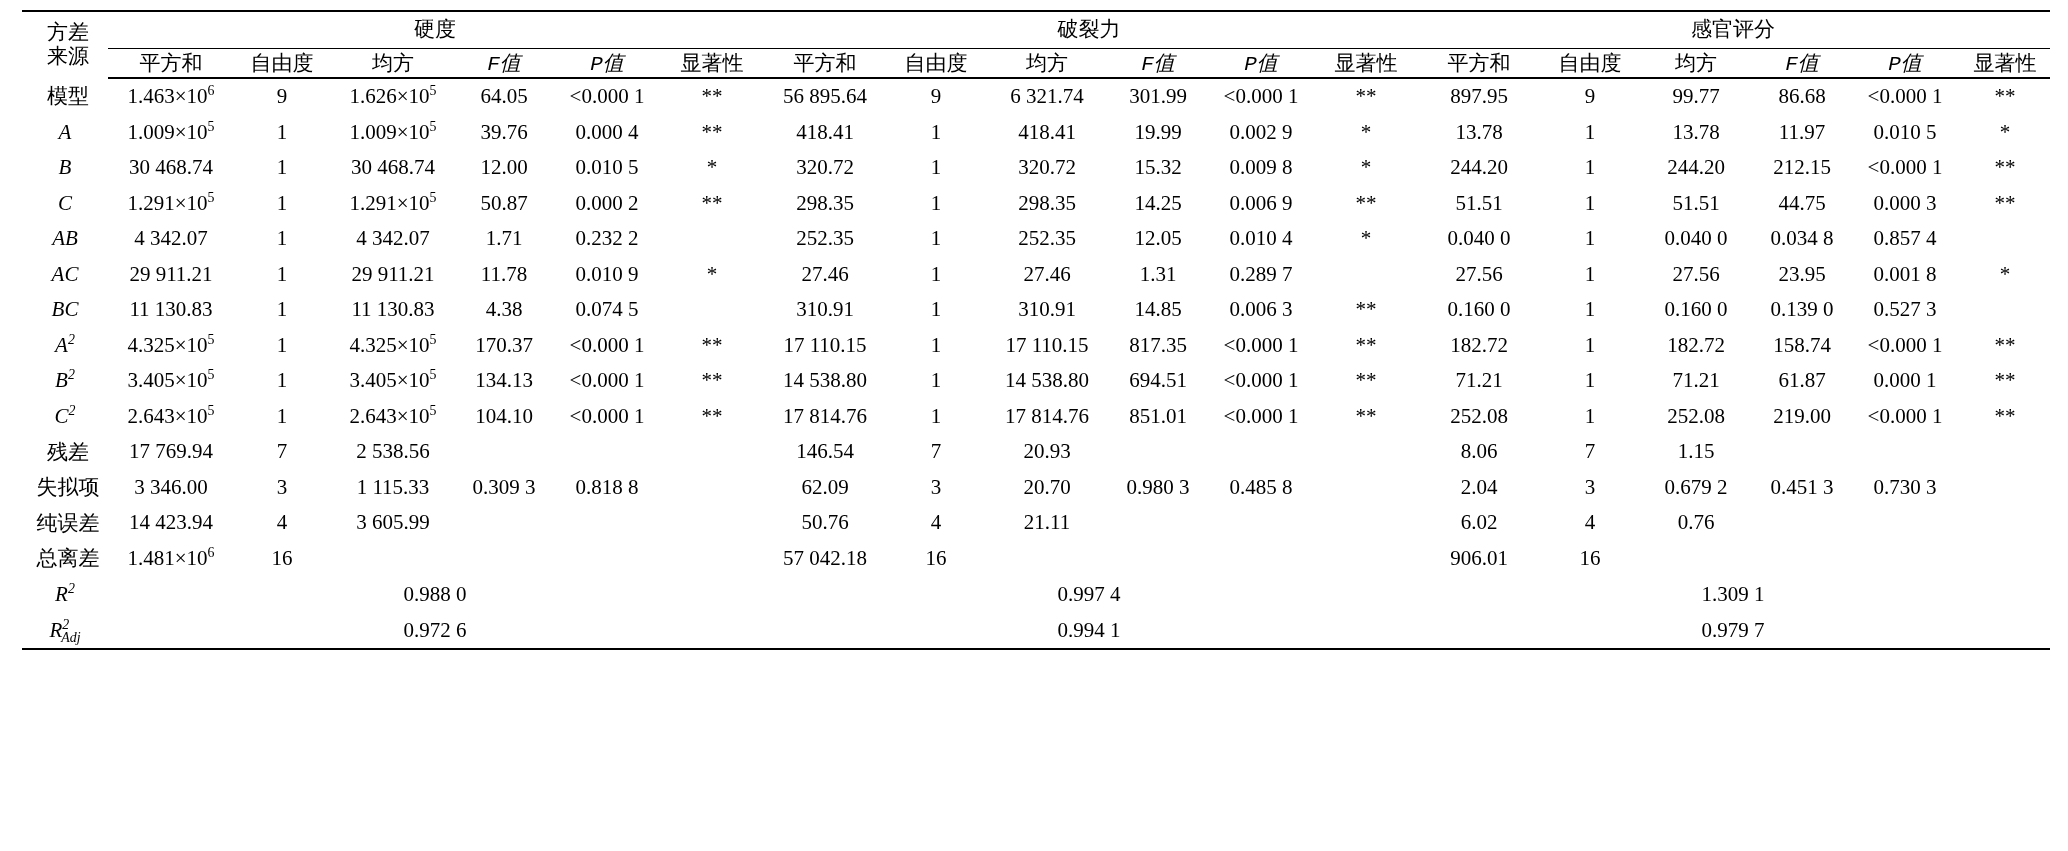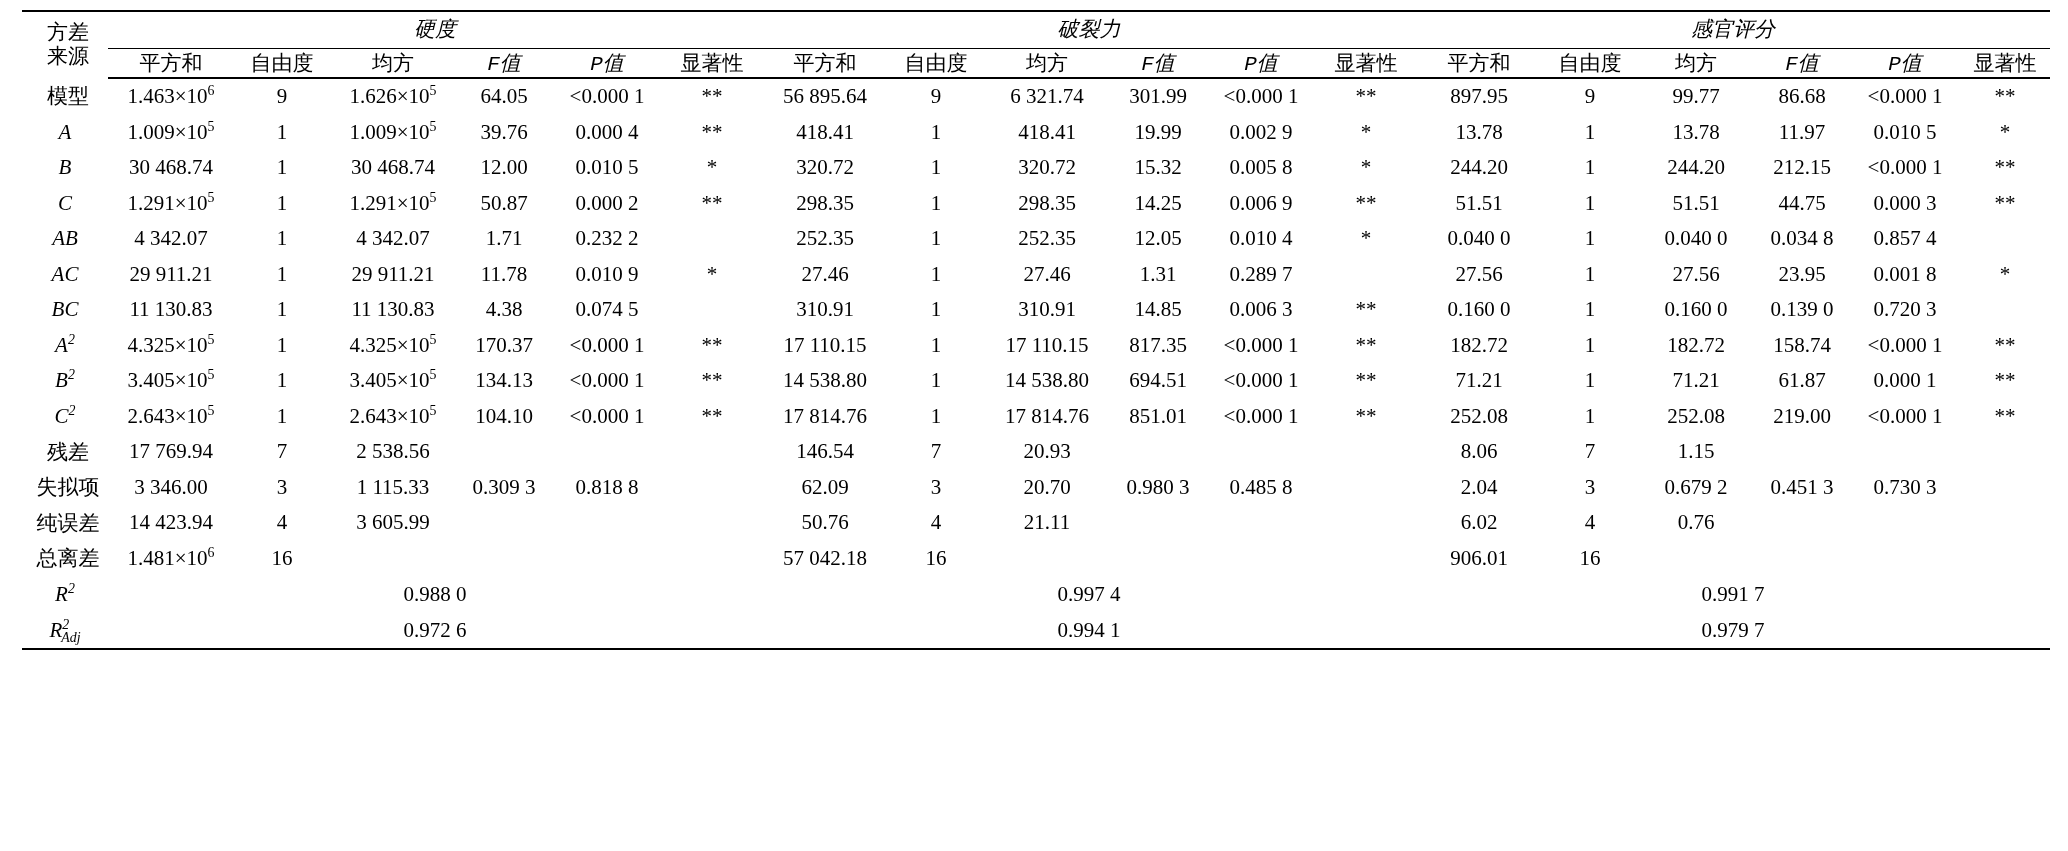--- a/index.html
+++ b/index.html
@@ -33,21 +33,20 @@
     text-align: center;
     vertical-align: middle;
     white-space: nowrap;
   }
   
   .rule-top td { border-top: 2.5px solid #000; }
   .rule-bottom td { border-bottom: 2.5px solid #000; }
   .hdr-group td { border-bottom: none; }
   .grp-line {
     border-bottom: 1.2px solid #000 !important;
-    font-style: italic;
   }
   .hdr-sub td {
     border-bottom: 1.2px solid #000;
     padding-bottom: 3px;
   }
   .thickline td {
     border-bottom: 2.5px solid #000;
     font-family: Liberation Mono, monospace;
   }
   .hdr-group td.grp-label {
@@ -187,21 +186,21 @@
         <td>30 468.74</td>
         <td>1</td>
         <td>30 468.74</td>
         <td>12.00</td>
         <td>0.010 5</td>
         <td>*</td>
         <td>320.72</td>
         <td>1</td>
         <td>320.72</td>
         <td>15.32</td>
-        <td>0.005 8</td>
+        <td>0.009 8</td>
         <td>*</td>
         <td>244.20</td>
         <td>1</td>
         <td>244.20</td>
         <td>212.15</td>
         <td>&lt;0.000 1</td>
         <td>**</td>
       </tr>
 
       <tr class="datarow">
@@ -281,21 +280,21 @@
         <td>310.91</td>
         <td>1</td>
         <td>310.91</td>
         <td>14.85</td>
         <td>0.006 3</td>
         <td>**</td>
         <td>0.160 0</td>
         <td>1</td>
         <td>0.160 0</td>
         <td>0.139 0</td>
-        <td>0.720 3</td>
+        <td>0.527 3</td>
         <td></td>
       </tr>
 
       <tr class="datarow">
         <td class="src-c it">A<sup>2</sup></td>
         <td>4.325×10<sup>5</sup></td>
         <td>1</td>
         <td>4.325×10<sup>5</sup></td>
         <td>170.37</td>
         <td>&lt;0.000 1</td>
@@ -445,21 +444,21 @@
         <td></td>
         <td></td>
       </tr>
 
       <tr class="r2row">
         <td class="src-c it">
           <span><i>R</i><sup>2</sup></span>
         </td>
         <td colspan="6" class="spanval">0.988 0</td>
         <td colspan="6" class="spanval">0.997 4</td>
-        <td colspan="6" class="spanval">0.991 7</td>
+        <td colspan="6" class="spanval">1.309 1</td>
       </tr>
       <tr class="r2row rule-bottom">
         <td class="src-c it">
           <span><i>R</i><sup>2</sup><sub style="margin-left:-8px;font-style:italic;">Adj</sub></span>
         </td>
         <td colspan="6" class="spanval">0.972 6</td>
         <td colspan="6" class="spanval">0.994 1</td>
         <td colspan="6" class="spanval">0.979 7</td>
       </tr>
     </tbody>

